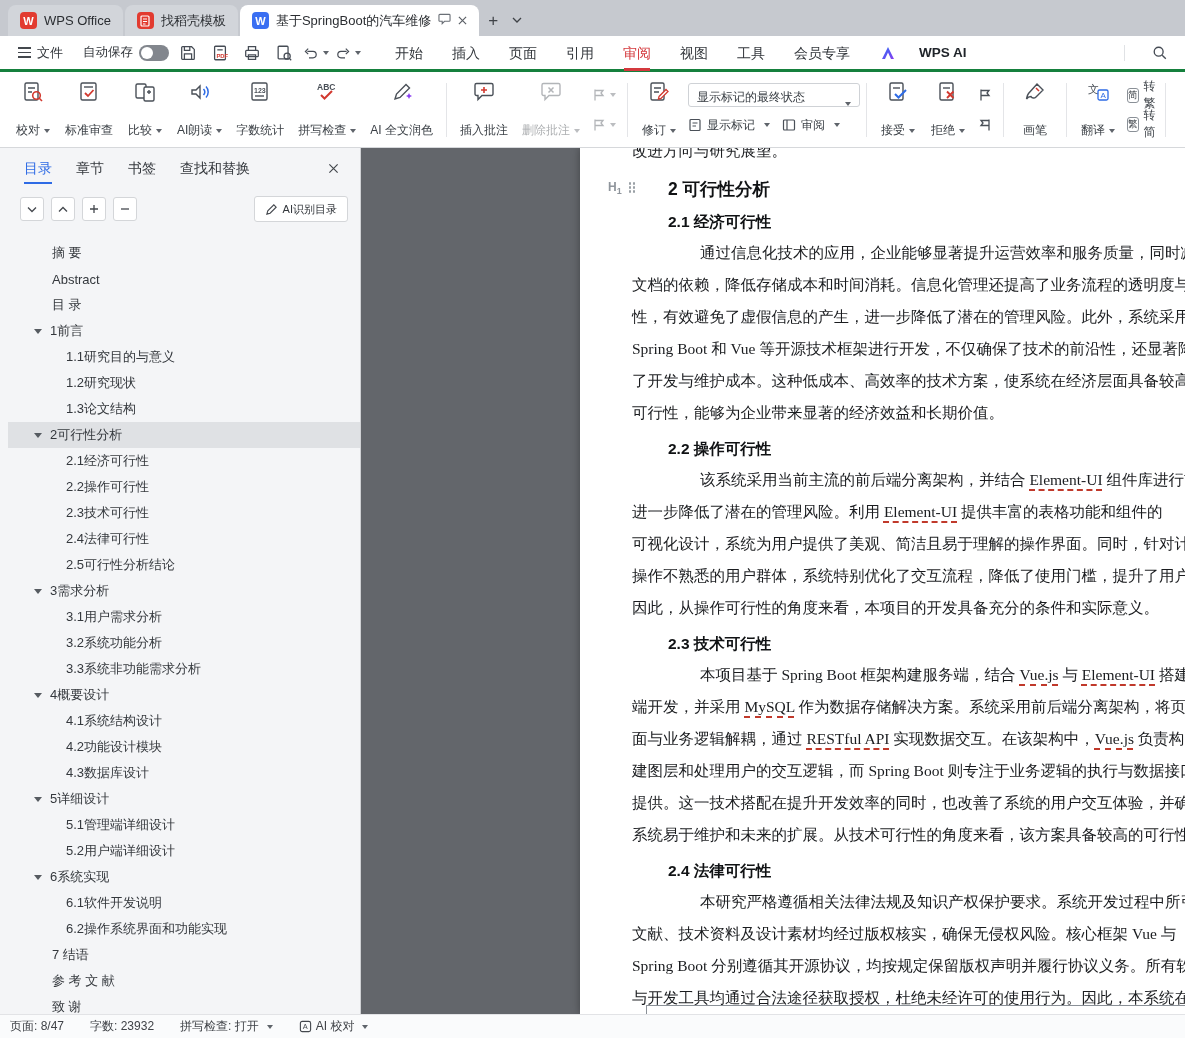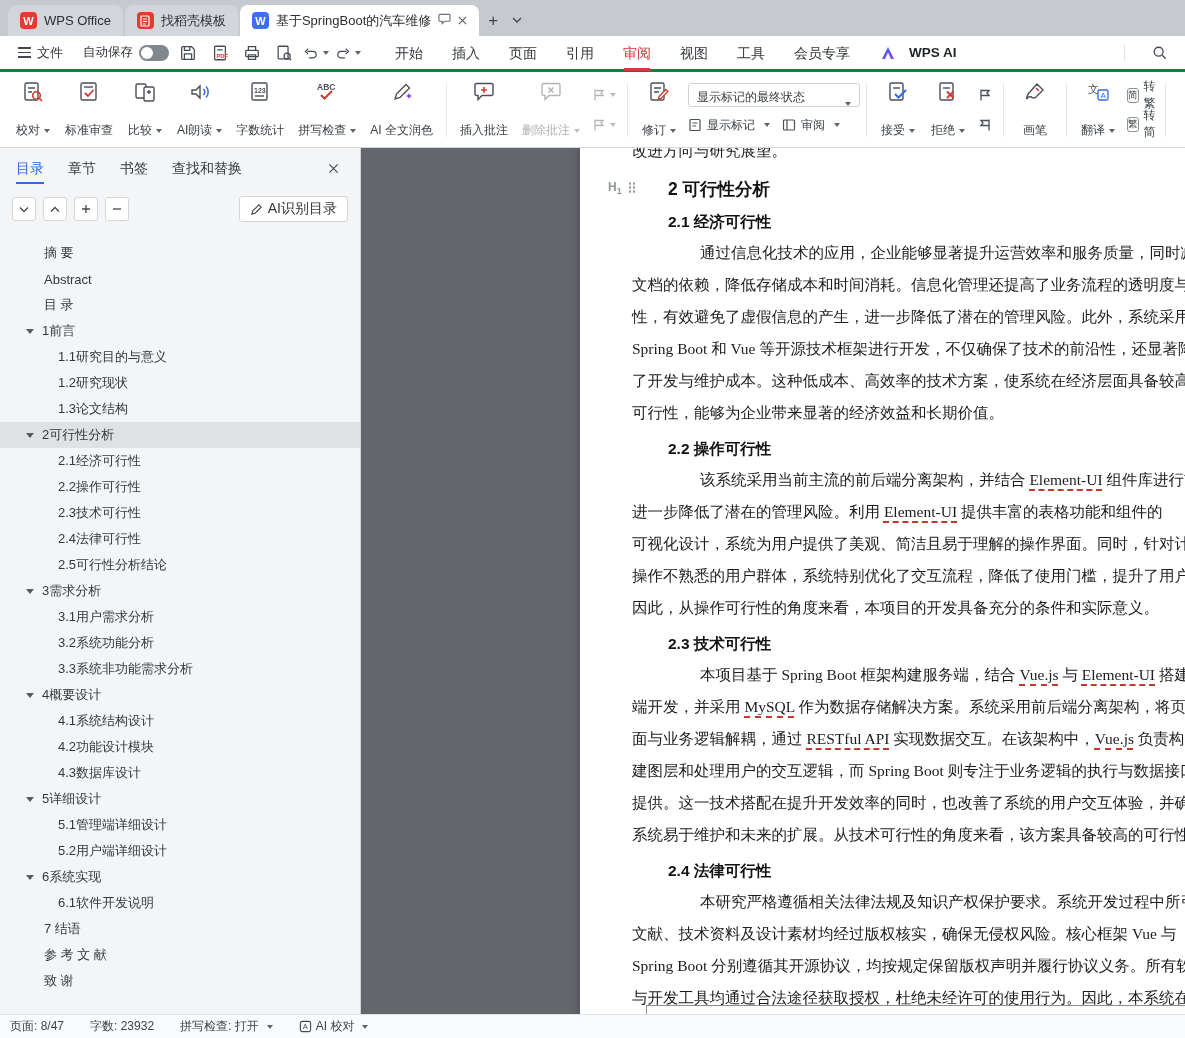--- a/index.html
+++ b/index.html
@@ -25,21 +25,21 @@
   .autosave { display:flex; align-items:center; gap:6px; font-size:12.5px; color:#33373c; margin-left:14px; }
   .pill { width:30px; height:16px; border-radius:8px; background:#82868d; position:relative; }
   .pill::after { content:""; position:absolute; left:2px; top:2px; width:12px; height:12px; border-radius:50%; background:#fff; }
   .qbtn { width:26px; height:26px; display:flex; align-items:center; justify-content:center; margin-left:6px; border-radius:3px; }
   .caret { display:inline-block; width:0; height:0; border-left:3.5px solid transparent; border-right:3.5px solid transparent;
            border-top:4px solid #5f646b; margin-left:4px; vertical-align:middle; }
   .menu-tabs { display:flex; gap:29px; margin-left:34px; font-size:14px; color:#33373c; height:36px; align-items:center; }
   .menu-tab { height:36px; line-height:36px; position:relative; white-space:nowrap; }
   .menu-tab.active { color:#d4393d; }
   .menu-tab.active::after { content:""; position:absolute; left:50%; transform:translateX(-50%); bottom:0; width:26px; height:3px; background:#d4393d; }
-  .wpsai { display:flex; align-items:center; gap:13px; margin-left:30px; font-size:13.5px; font-weight:bold; color:#1f2329; white-space:nowrap; }
+  .wpsai { display:flex; align-items:center; gap:23px; margin-left:30px; font-size:13.5px; font-weight:bold; color:#1f2329; white-space:nowrap; }
   .mdiv { width:1px; height:16px; background:#e0e2e5; margin:0 16px 0 auto; }
 
   
   .ribbon { height:76px; background:#fff; border-bottom:1px solid #d6d8db; display:flex; align-items:center; padding:0 8px; overflow:hidden; }
   .rgroup { display:flex; align-items:center; }
   .rbtn { display:flex; flex-direction:column; align-items:center; justify-content:center; gap:15px; padding:4px 7px; min-width:50px;
           height:64px; border-radius:4px; font-size:12px; color:#3b4046; white-space:nowrap; }
   .rlabel { display:flex; align-items:center; }
   .rsep { width:1px; height:54px; background:#e4e5e8; margin:0 6px; flex:0 0 auto; }
   .disabled { opacity:.42; }
@@ -49,30 +49,30 @@
   .rselect { border:1px solid #cfd2d6; border-radius:3px; height:24px; width:172px; display:flex; align-items:flex-end;
              justify-content:space-between; padding:0 8px; font-size:12px; color:#3b4046; background:#fff; }
   .rrow { display:flex; gap:12px; }
   .rsmall { display:flex; align-items:center; gap:5px; font-size:12px; color:#3b4046; height:22px; }
   .cjk-ic { width:15px; height:15px; border:1px solid #8a9097; border-radius:3px; font-size:9.5px; display:inline-flex;
             align-items:center; justify-content:center; color:#3b4046; }
   .zh-col { display:flex; flex-direction:column; gap:7px; margin-left:4px; }
 
   
   .main { display:flex; height:866px; }
-  .sidebar { width:361px; background:#f4f5f7; border-right:1px solid #cfd1d4; display:flex; flex-direction:column; }
+  .sidebar { width:361px; background:#f4f5f7; border-right:1px solid #cfd1d4; display:flex; flex-direction:column;padding-left:8px; }
   .side-tabs { height:40px; display:flex; align-items:center; gap:24px; padding:0 16px; font-size:14px; color:#33373c; }
   .side-tab { position:relative; height:40px; line-height:40px; white-space:nowrap; }
   .side-tab.active { color:#2e6be5; }
   .side-tab.active::after { content:""; position:absolute; left:50%; transform:translateX(-50%); bottom:4px; width:28px; height:2.5px; background:#2e6be5; }
   .side-close { margin-left:auto; width:22px; height:22px; display:flex; align-items:center; justify-content:center; }
   .side-controls { display:flex; align-items:center; gap:7px; padding:8px 12px 10px 12px; }
   .cbtn { width:24px; height:24px; background:#fff; border:1px solid #d4d6d9; border-radius:3px; display:flex; align-items:center; justify-content:center; }
   .aibtn { margin-left:auto; height:26px; background:#fff; border:1px solid #d4d6d9; border-radius:3px; display:flex; align-items:center;
-           gap:5px; padding:0 10px; font-size:14px; color:#33373c; }
+           gap:5px; padding:0 10px; font-size:11px; color:#33373c; }
   .toc-list { flex:1; overflow:hidden; padding-top:8px; font-size:13px; color:#34383d; }
   .toc-item { height:26px; display:flex; align-items:center; white-space:nowrap; }
   .toc-item.lvl0 { padding-left:44px; }
   .toc-item.lvl0.has-tri { padding-left:26px; }
   .toc-item.lvl1 { padding-left:58px; }
   .toc-item.selected { background:#dfe1e4; }
   .tri { width:0; height:0; border-left:4px solid transparent; border-right:4px solid transparent; border-top:5px solid #565b61; margin-right:8px; }
 
   .canvas { flex:1; background:#63666b; position:relative; overflow:hidden; }
   .page { position:absolute; left:219px; top:0; width:830px; height:100%; background:#fff; box-shadow:0 0 8px rgba(0,0,0,.35); overflow:hidden; }
@@ -605,20 +605,23 @@
         </div>
         <div class="toc-item lvl1">
           <span>5.2用户端详细设计</span>
         </div>
         <div class="toc-item lvl0 has-tri">
           <span class="tri"></span>
           <span>6系统实现</span>
         </div>
         <div class="toc-item lvl1">
           <span>6.1软件开发说明</span>
+        </div>
+        <div class="toc-item lvl1">
+          <span>6.2操作系统界面和功能实现</span>
         </div>
         <div class="toc-item lvl0">
           <span>7 结语</span>
         </div>
         <div class="toc-item lvl0">
           <span>参 考 文 献</span>
         </div>
         <div class="toc-item lvl0">
           <span>致  谢</span>
         </div>

